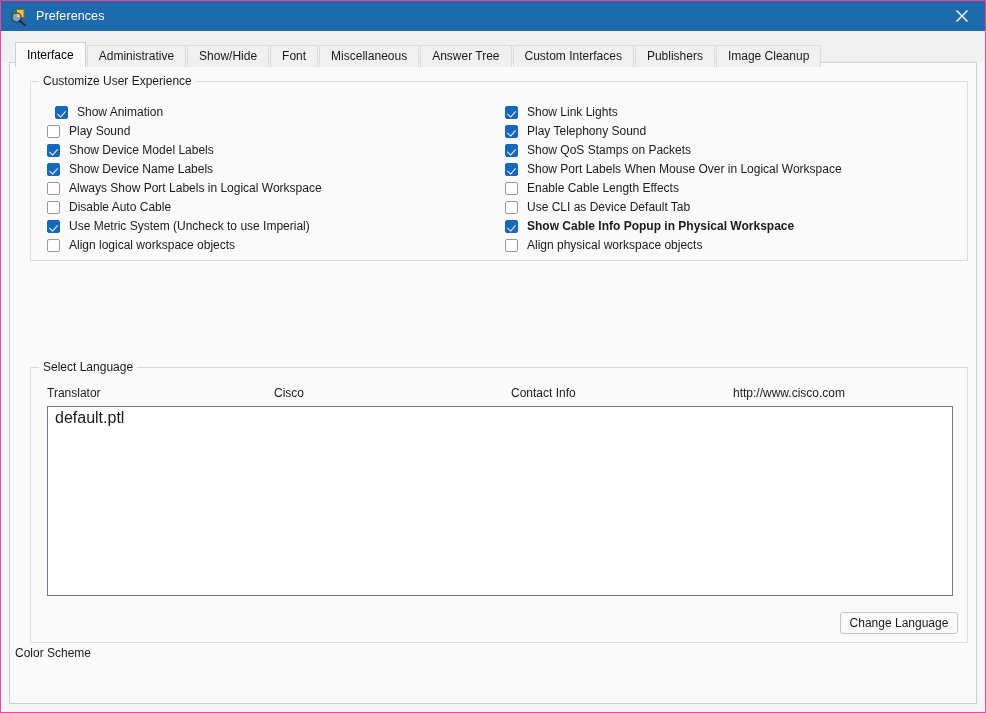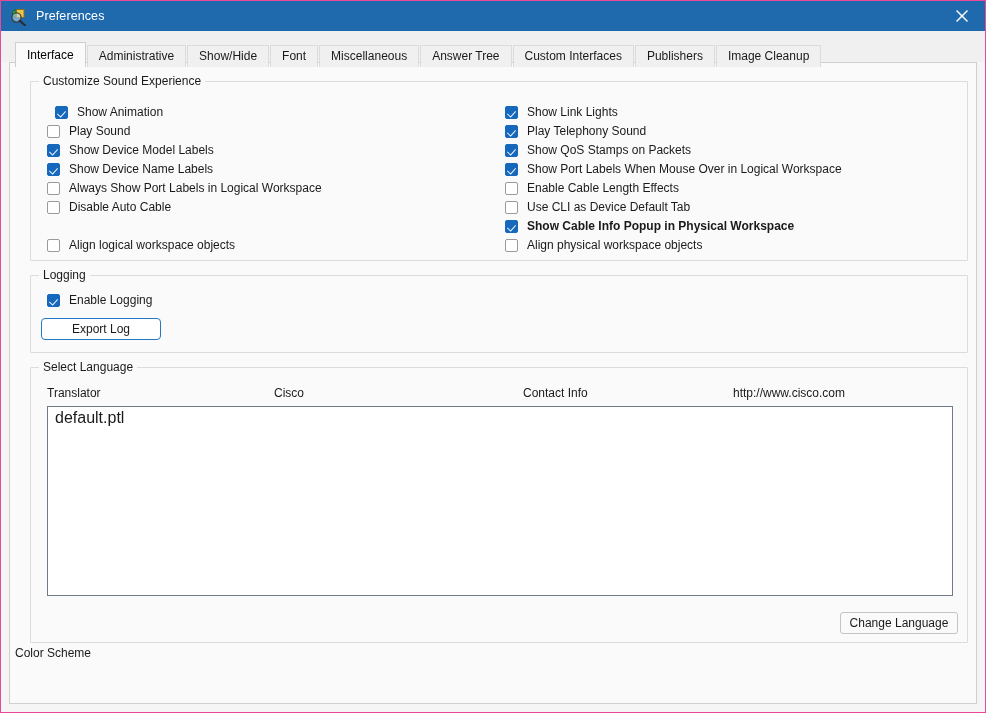--- a/index.html
+++ b/index.html
@@ -286,21 +286,21 @@
       <div class="tab"><span>Answer Tree</span></div>
       <div class="tab"><span>Custom Interfaces</span></div>
       <div class="tab"><span>Publishers</span></div>
       <div class="tab"><span>Image Cleanup</span></div>
     </div>
   </div>
 
   <div class="tabpage">
 
     <div class="groupbox" style="left:20px; top:18px; width:936px; height:178px;">
-      <span class="gb-title">Customize Sound Experience</span>
+      <span class="gb-title">Customize User Experience</span>
 
       <div class="cbrow" style="left:16px; top:24px;padding-left:8px;">
         <span class="cbox checked"></span>
         <span class="cblabel">Show Animation</span>
       </div>
       <div class="cbrow" style="left:16px; top:43px;">
         <span class="cbox"></span>
         <span class="cblabel">Play Sound</span>
       </div>
       <div class="cbrow" style="left:16px; top:62px;">
@@ -312,20 +312,24 @@
         <span class="cblabel">Show Device Name Labels</span>
       </div>
       <div class="cbrow" style="left:16px; top:100px;">
         <span class="cbox"></span>
         <span class="cblabel">Always Show Port Labels in Logical Workspace</span>
       </div>
       <div class="cbrow" style="left:16px; top:119px;">
         <span class="cbox"></span>
         <span class="cblabel">Disable Auto Cable</span>
       </div>
+      <div class="cbrow" style="left:16px; top:138px;">
+        <span class="cbox checked"></span>
+        <span class="cblabel">Use Metric System (Uncheck to use Imperial)</span>
+      </div>
       <div class="cbrow" style="left:16px; top:157px;">
         <span class="cbox"></span>
         <span class="cblabel">Align logical workspace objects</span>
       </div>
 
       <div class="cbrow" style="left:474px; top:24px;">
         <span class="cbox checked"></span>
         <span class="cblabel">Show Link Lights</span>
       </div>
       <div class="cbrow" style="left:474px; top:43px;">
@@ -351,39 +355,27 @@
       <div class="cbrow" style="left:474px; top:138px;font-weight:bold;">
         <span class="cbox checked"></span>
         <span class="cblabel">Show Cable Info Popup in Physical Workspace</span>
       </div>
       <div class="cbrow" style="left:474px; top:157px;">
         <span class="cbox"></span>
         <span class="cblabel">Align physical workspace objects</span>
       </div>
     </div>
 
-    <div class="groupbox" style="left:20px; top:212px; width:936px; height:76px;">
-      <span class="gb-title">Logging</span>
-
-      <div class="cbrow" style="left:16px; top:18px;">
-        <span class="cbox checked"></span>
-        <span class="cblabel">Enable Logging</span>
-      </div>
-
-      <div class="btn primary-outline btn-export">
-        <span>Export Log</span>
-      </div>
-    </div>
 
     <div class="groupbox" style="left:20px; top:304px; width:936px; height:274px;">
       <span class="gb-title">Select Language</span>
 
       <span class="lang-head" style="left:16px; top:18px;">Translator</span>
       <span class="lang-head" style="left:243px; top:18px;">Cisco</span>
-      <span class="lang-head" style="left:492px; top:18px;">Contact Info</span>
+      <span class="lang-head" style="left:480px; top:18px;">Contact Info</span>
       <span class="lang-head" style="left:702px; top:18px;">http://www.cisco.com</span>
 
       <div class="listbox" style="left:16px; top:38px; width:906px; height:190px;">
         <div class="list-item">default.ptl</div>
       </div>
 
       <div class="btn btn-change-lang">
         <span>Change Language</span>
       </div>
     </div>

